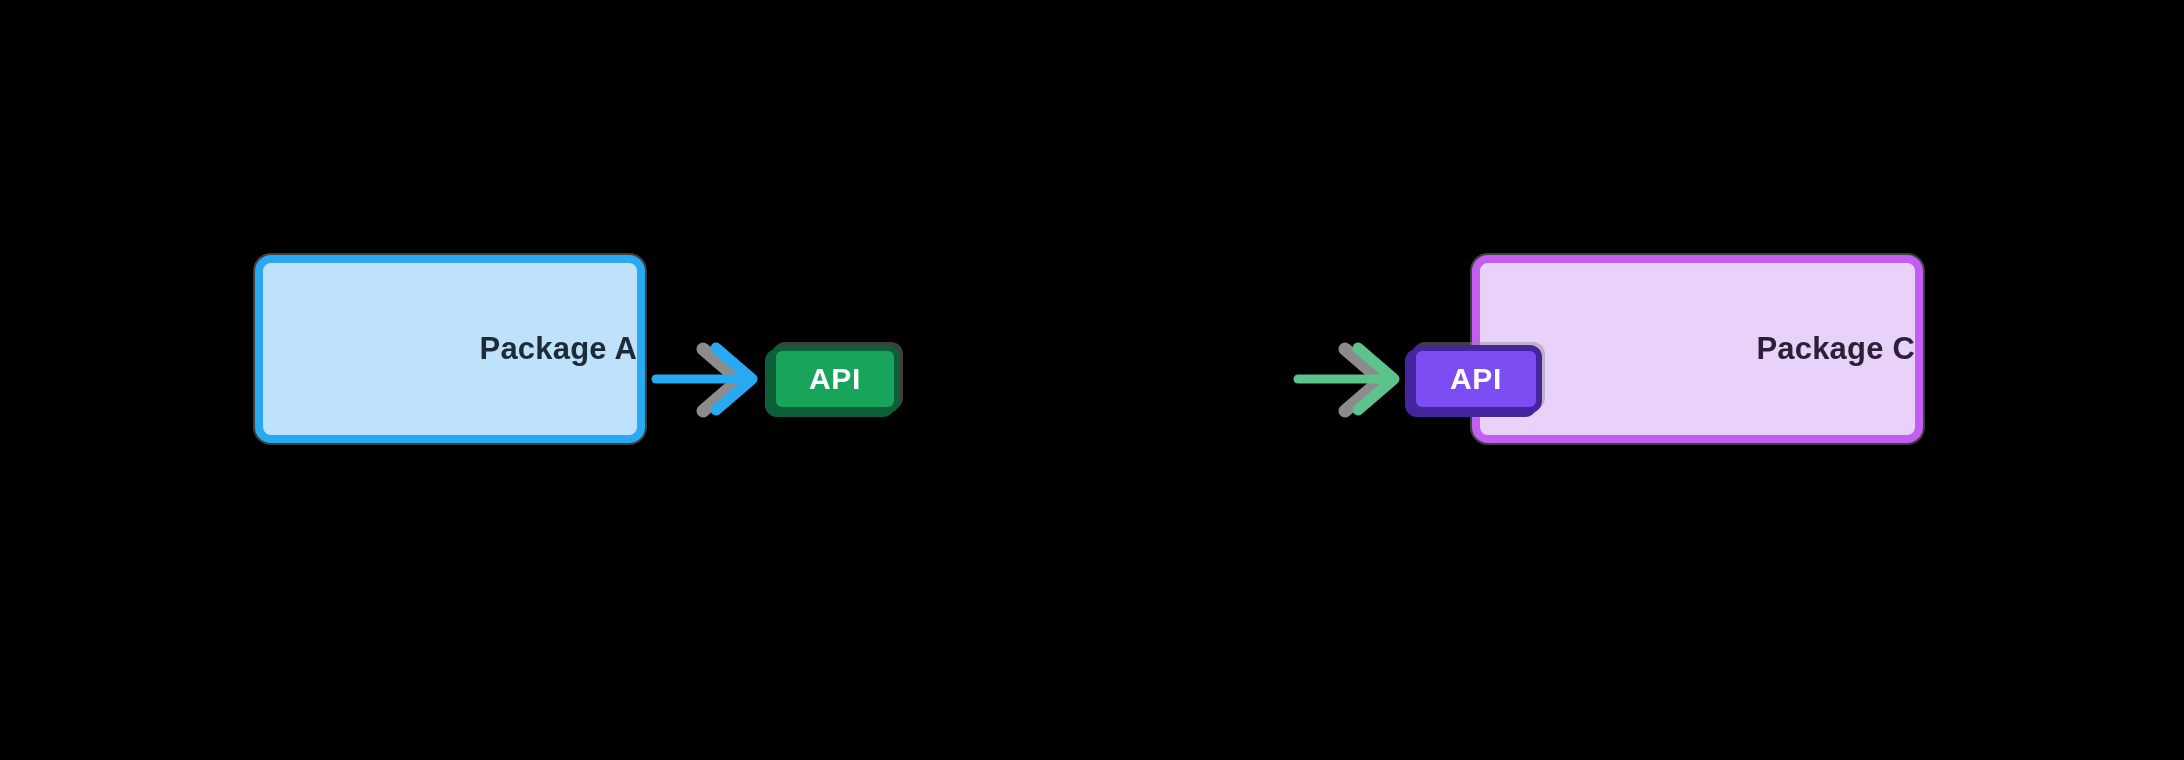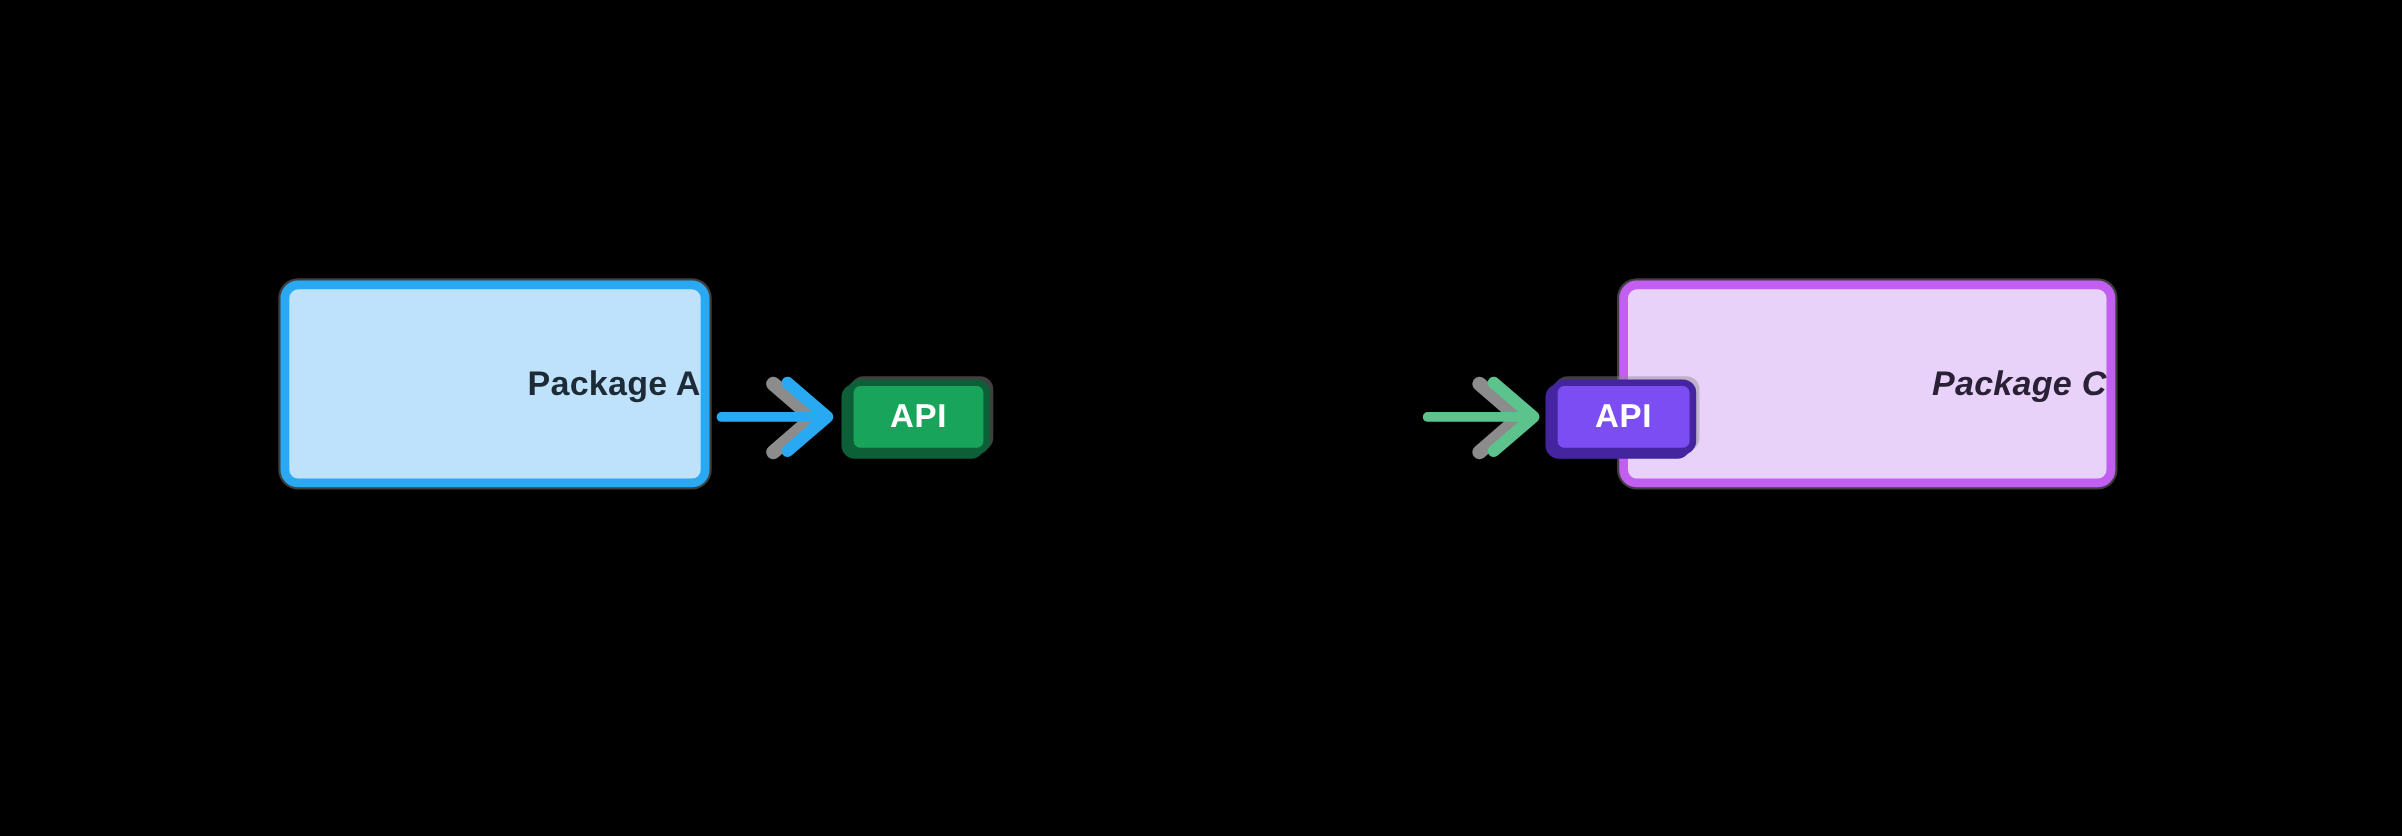--- a/index.html
+++ b/index.html
@@ -24,21 +24,21 @@
     box-sizing: border-box;
     display: flex;
     align-items: center;
     justify-content: flex-end;
     box-shadow: 0 0 0 2px rgba(140,140,140,0.45);
     z-index: 1;
     padding-left: 20px;
   }
   .node-a { left: 255px; width: 390px; }
   .node-b { left: 832px; width: 456px; }
-  .node-c { left: 1472px; width: 451px; font-style: italic; }
+  .node-c { left: 1472px; width: 451px; }
   .node-label {
     font-size: 31px;
     font-weight: 700;
     letter-spacing: 0.2px;
     white-space: nowrap;
   }
   .arrow {
     position: absolute;
     top: 337px;
     width: 124px;

